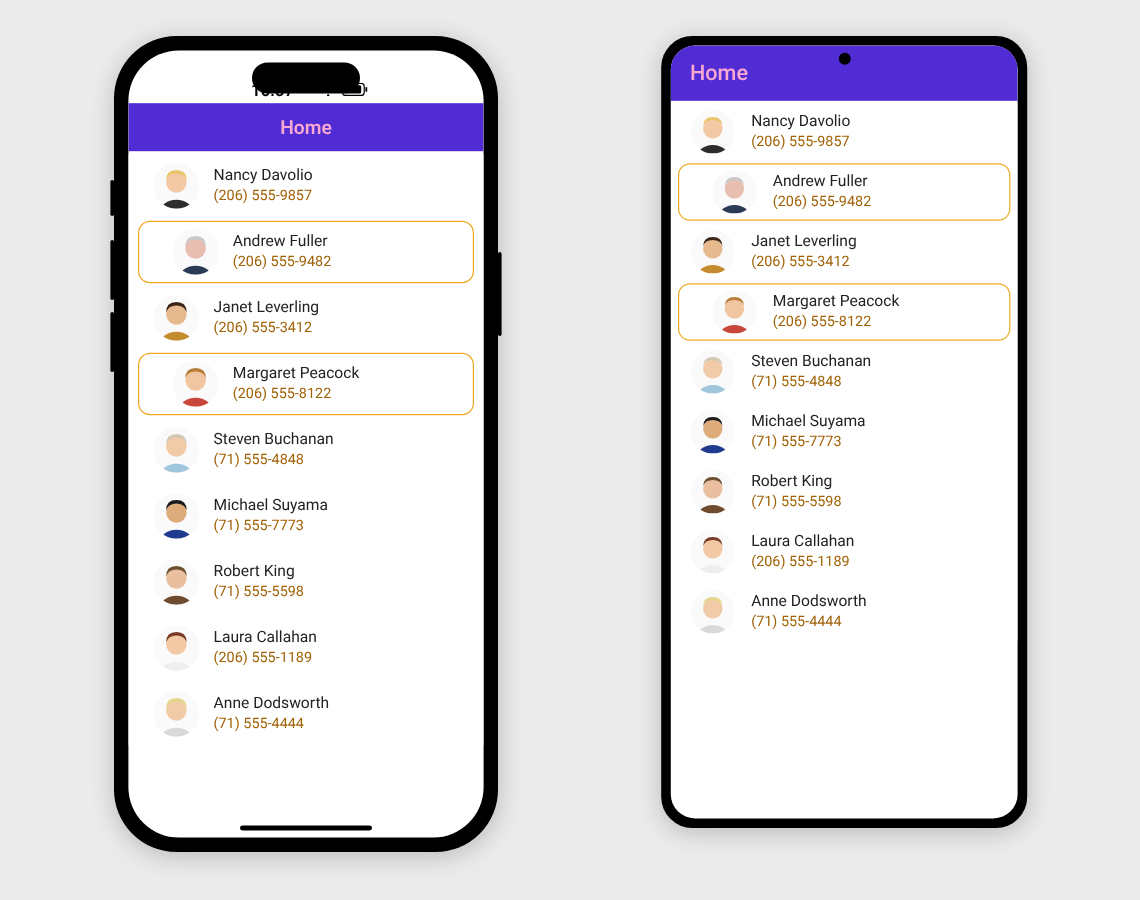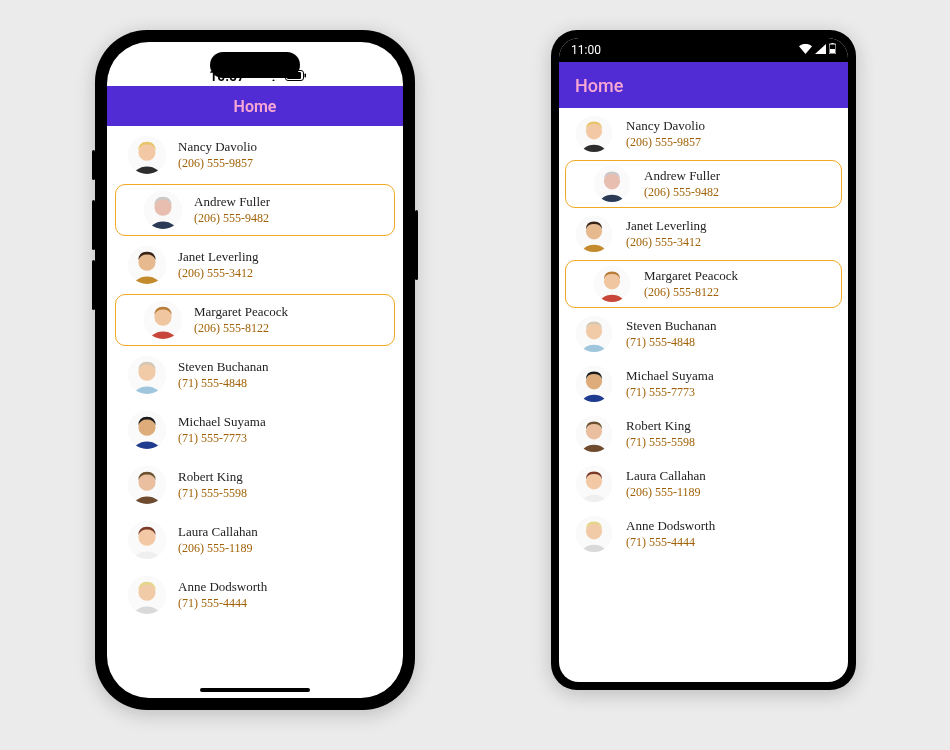--- a/index.html
+++ b/index.html
@@ -150,21 +150,20 @@
 
   
   .list { background: #fff; }
   .row {
     display: flex;
     align-items: center;
     padding: 6px 10px 6px 12px;
     margin: 3px 8px;
     border-radius: 10px;
     border: 1.5px solid transparent;
-    font-family: Liberation Serif, serif;
   }
   .android .row { margin: 2px 6px; padding: 5px 10px 5px 10px; }
   .row.sel {
     border-color: #f0a922;
     padding-left: 28px;
   }
   .avatar {
     width: 38px;
     height: 38px;
     border-radius: 50%;
@@ -347,42 +346,20 @@
       </div>
           </div>
         </div>
       <div class="home-ind"></div>
     </div>
   </div>
 
   <div class="android">
     <div class="screen">
       <div class="punch"></div>
-      <div class="and-status">
-        <span>11:00</span>
-        <span class="right">
-          <span class="wifi-icon">
-            <svg width="13" height="10" viewBox="0 0 13 10">
-                <path d="M6.5 10L13 2.2A10.2 10.2 0 000 2.2L6.5 10z" fill="#fff"></path>
-              </svg>
-          </span>
-          <span class="sig-icon">
-            <svg width="11" height="10" viewBox="0 0 11 10">
-                <path d="M11 0v10H0L11 0z" fill="#fff"></path>
-              </svg>
-          </span>
-          <span class="batt-icon">
-            <svg width="7" height="11" viewBox="0 0 7 11">
-                <rect x="0" y="1" width="7" height="10" rx="1" stroke="#fff" fill="none" stroke-width="1"></rect>
-                <rect x="1" y="6" width="5" height="4" fill="#fff"></rect>
-                <rect x="2.5" y="0" width="2" height="1" fill="#fff"></rect>
-              </svg>
-          </span>
-        </span>
-      </div>
       <div class="navbar and">
         <span>Home</span>
       </div>
       <div class="list">
           <div class="row">
       <div class="avatar">
               <svg viewBox="0 0 40 40">
     <rect width="40" height="40" fill="#fafafa"></rect>
     <ellipse cx="20" cy="44" rx="15" ry="12" fill="#2d2d2d"></ellipse>
     <circle cx="20" cy="17" r="9" fill="#f3c9a5"></circle>

